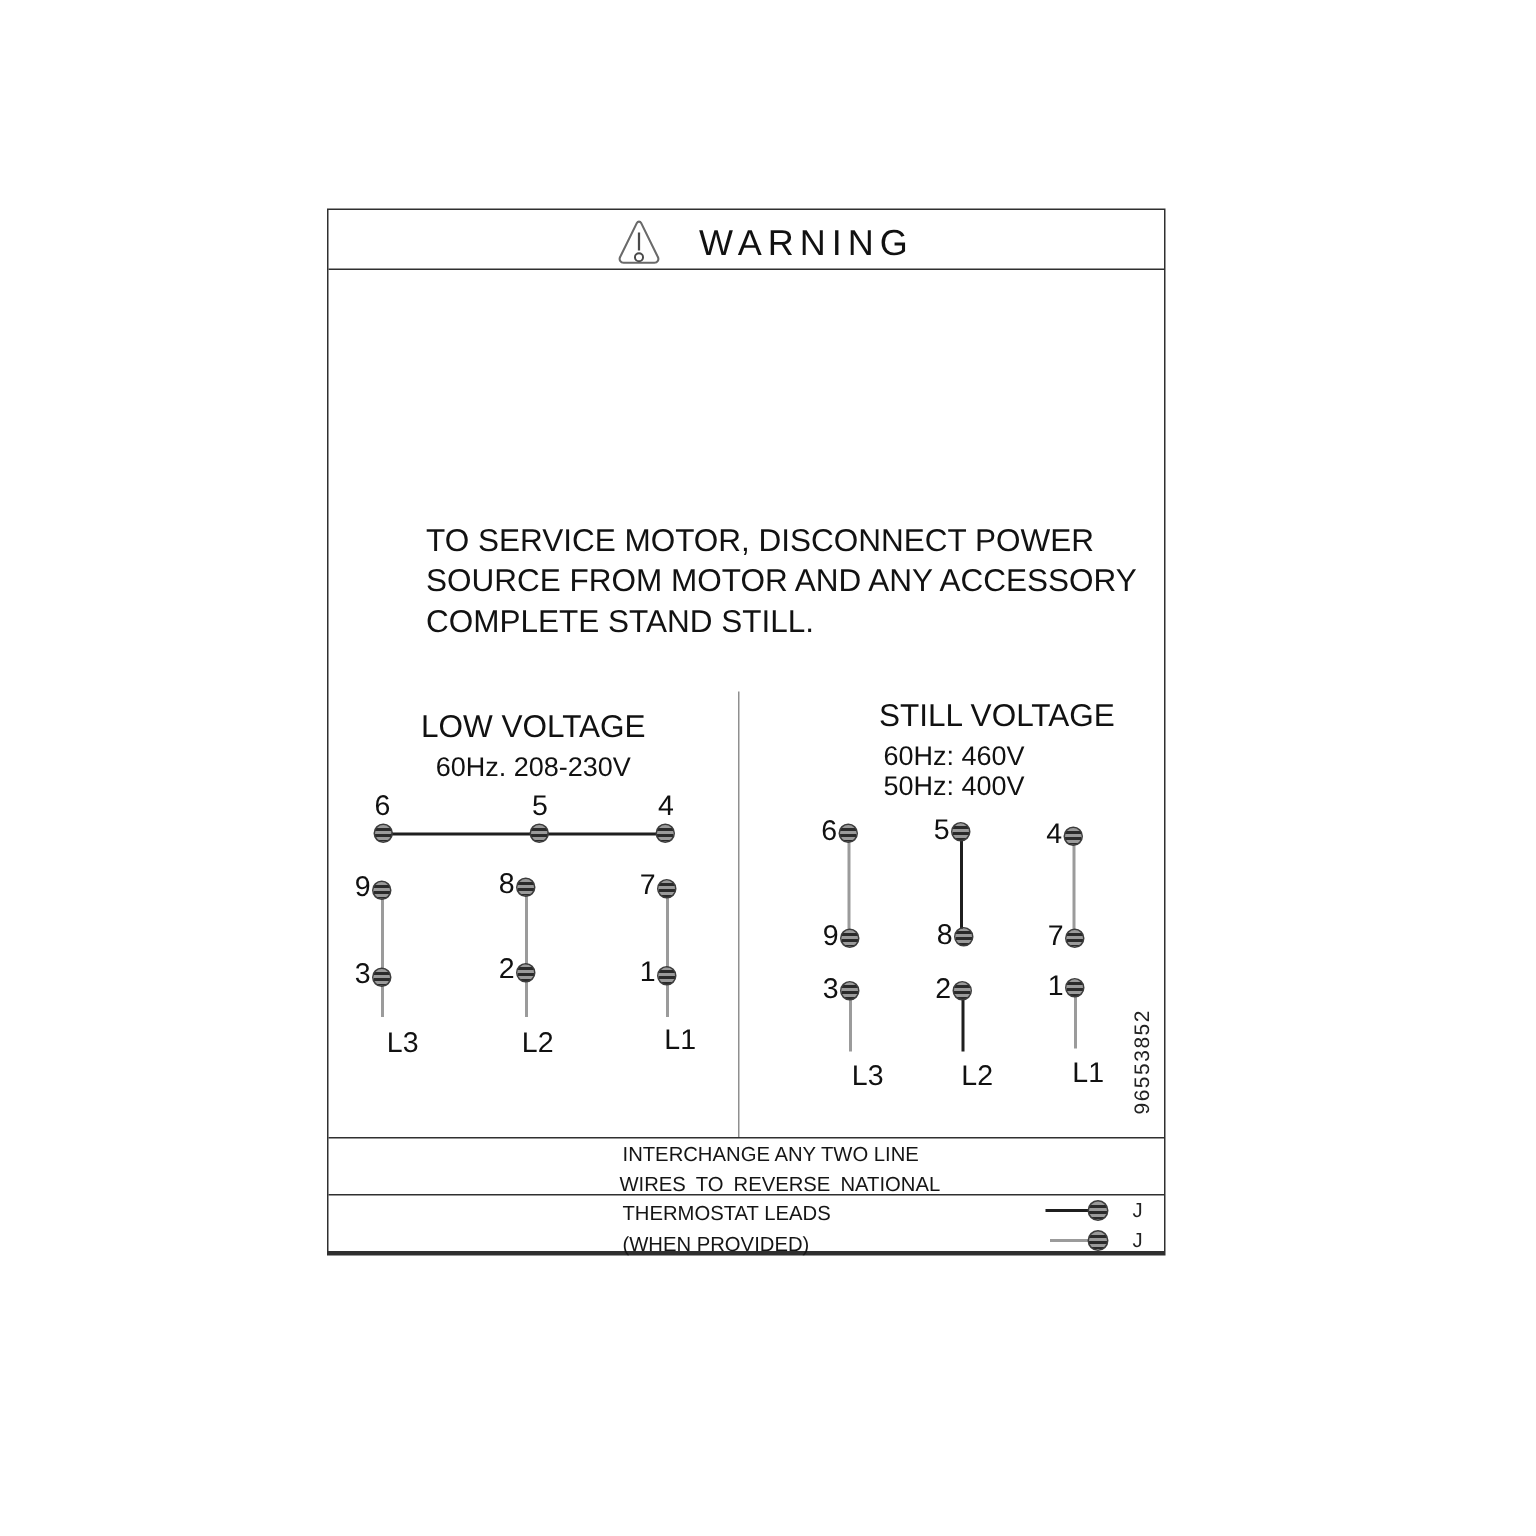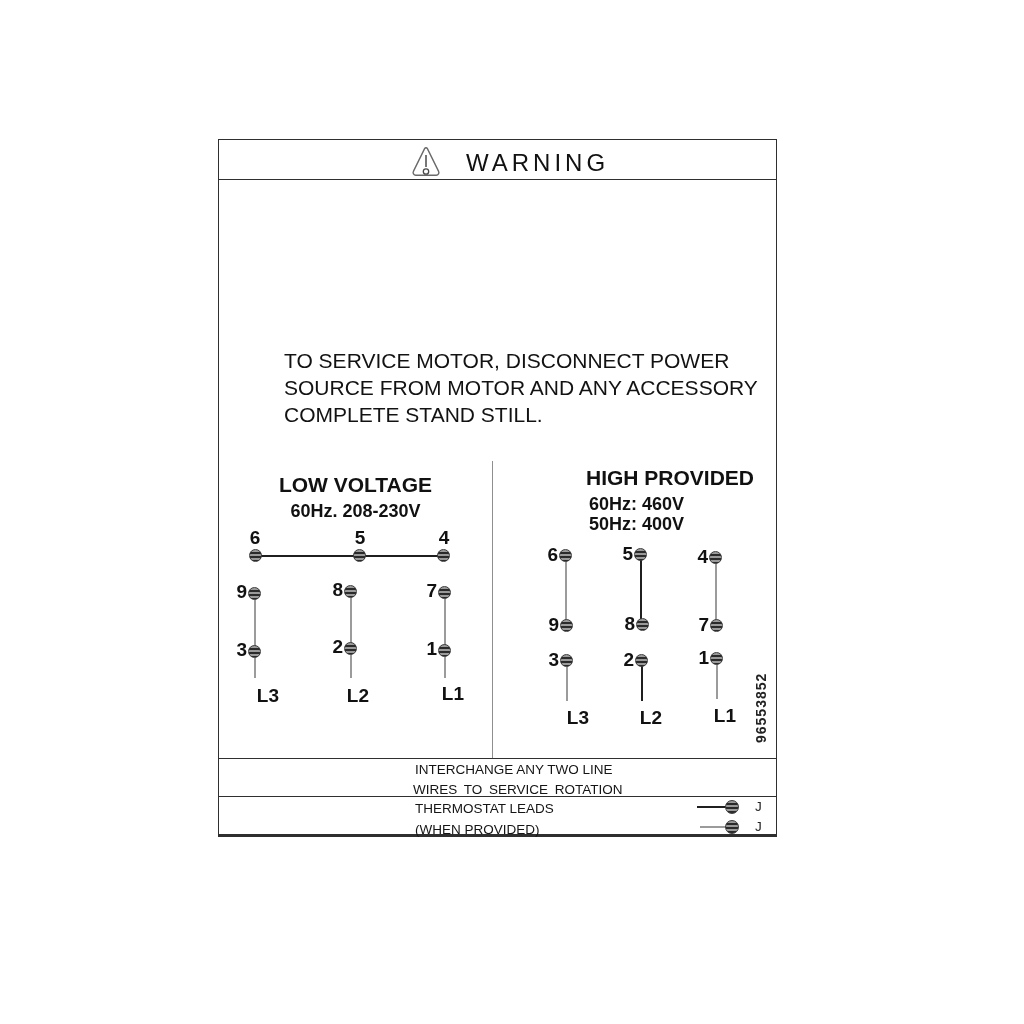--- a/index.html
+++ b/index.html
@@ -37,21 +37,21 @@
   
   .bodytext { position: absolute; left: 0; top: 40px; width: 100%; height: 281px; }
   .para { position: absolute; left: 21px; }
   .p1 { top: 29px; }
   .p2 { top: 167px; margin-left: 44px; }
   .tline { font-size: 21px; line-height: 27px; white-space: nowrap; color: #121212; }
 
   
   .diagrams {
     position: absolute; left: 0; top: 321px; width: 100%; height: 298px;
-    border-bottom: 1px solid #2f2f2f; box-sizing: border-box; font-weight: bold;
+    border-bottom: 1px solid #2f2f2f; box-sizing: border-box;
   }
   .vdivider { position: absolute; left: 273px; top: 0; width: 1px; height: 100%; background: #8f8f8f; }
   .panel { position: absolute; top: 0; height: 297px; }
   .panel.lv { left: 0; width: 273px; }
   .panel.hv { left: 274px; width: 283px; }
 
   .dg-title { position: absolute; font-size: 21px; white-space: nowrap; color:#111; }
   .dg-sub   { position: absolute; font-size: 18px; white-space: nowrap; color:#111; }
   .lv-title { left: 0; top: 12px; width: 273px; text-align: center; }
   .lv-sub   { left: 0; top: 40px; width: 273px; text-align: center; }
@@ -188,21 +188,21 @@
         <div class="tc c-lv3"></div>
         <div class="tc c-lv2"></div>
         <div class="tc c-lv1"></div>
 
         <span class="lead l-lv3">L3</span>
         <span class="lead l-lv2">L2</span>
         <span class="lead l-lv1">L1</span>
       </div>
 
       <div class="panel hv">
-        <div class="dg-title hv-title">HIGH PROVIDED</div>
+        <div class="dg-title hv-title">STILL VOLTAGE</div>
         <div class="dg-sub hv-s60">60Hz: 460V</div>
         <div class="dg-sub hv-s50">50Hz: 400V</div>
 
         <div class="wl gray w-hv-69"></div>
         <div class="wl dark w-hv-58"></div>
         <div class="wl gray w-hv-47"></div>
         <div class="wl gray w-hv-3l"></div>
         <div class="wl dark w-hv-2l"></div>
         <div class="wl gray w-hv-1l"></div>
 
@@ -229,21 +229,21 @@
         <span class="lead l-hv3">L3</span>
         <span class="lead l-hv2">L2</span>
         <span class="lead l-hv1">L1</span>
       </div>
 
       <div class="partnum">96553852</div>
     </div>
 
     <div class="note1">
       <div class="ntext nt1a">INTERCHANGE ANY TWO LINE</div>
-      <div class="ntext nt1b">WIRES TO SERVICE ROTATION</div>
+      <div class="ntext nt1b">WIRES TO REVERSE NATIONAL</div>
     </div>
 
     <div class="note2">
       <div class="ntext nt2a">THERMOSTAT LEADS</div>
       <div class="ntext nt2b">(WHEN PROVIDED)</div>
       <div class="tlead-line tl1"></div>
       <div class="tlead-circle tlc1"></div>
       <span class="jlab j1">J</span>
       <div class="tlead-line tl2"></div>
       <div class="tlead-circle tlc2"></div>

